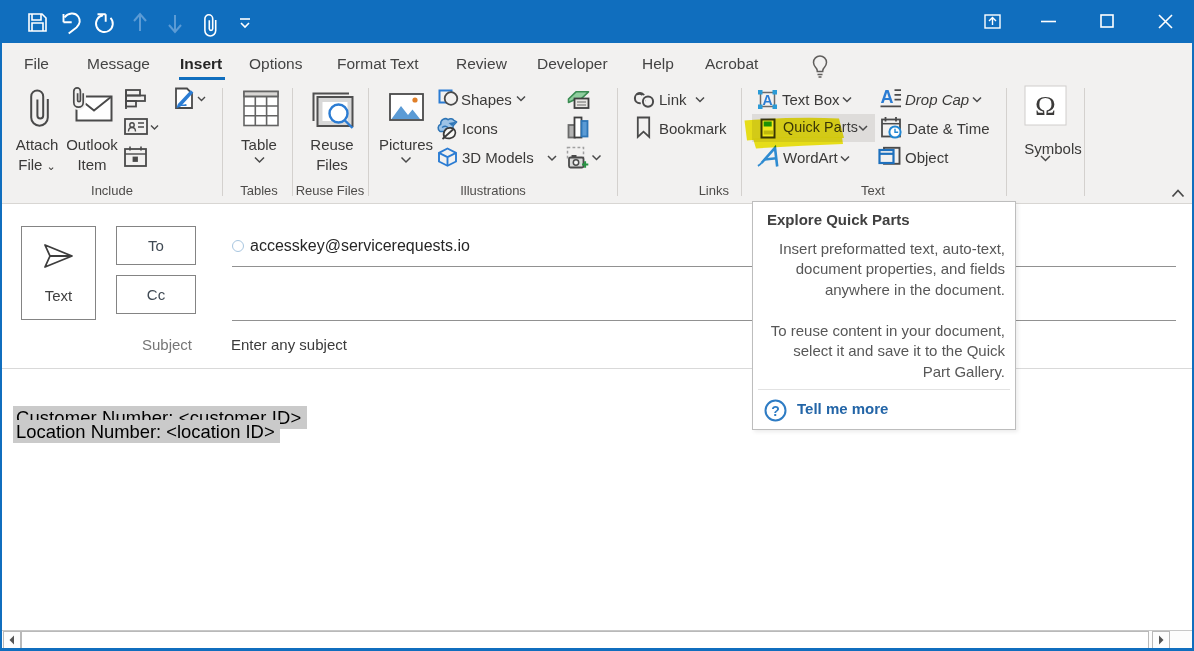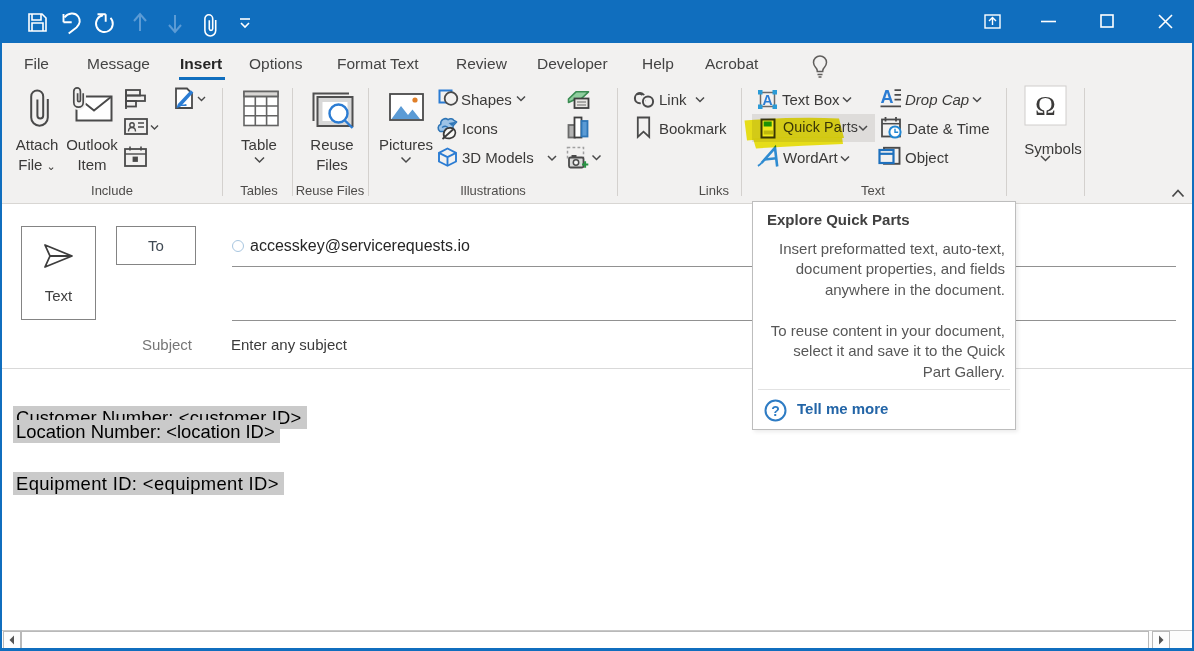--- a/index.html
+++ b/index.html
@@ -295,32 +295,32 @@
 </div>
 
 <div id="header">
   <div id="sendbtn">
     <svg style="position:absolute;left:21px;top:16px;" width="32" height="30" viewBox="0 0 32 30">
       <path d="M2 2 L29 13 L2 24 L7 13 Z M7 13 L29 13" fill="none" stroke="#3d3d3d" stroke-width="1.8" stroke-linejoin="round"></path>
     </svg>
     <div class="lbl">Text</div>
   </div>
   <div class="field-btn" id="to-btn">To</div>
+  <div class="field-btn" id="cc-btn">Cc</div>
   <div class="field-line" style="top:62px;"></div>
   <div class="field-line" style="top:116px;"></div>
   <div id="addr-circle"></div>
   <div id="addr">accesskey@servicerequests.io</div>
   <div id="subj-label">Subject</div>
   <div id="subj-text">Enter any subject</div>
 </div>
 
 <div id="mailbody">
   <div class="hl" style="top:36px; letter-spacing:0.14px;">Customer Number: &lt;customer ID&gt; </div>
   <div class="hl" style="top:50px;">Location Number: &lt;location ID&gt; </div>
-  <div class="hl" style="top:102px; letter-spacing:0.37px;">Equipment ID: &lt;equipment ID&gt; </div>
 </div>
 
 <div id="scroll">
   <div class="sbtn" style="left:1px;">
     <svg width="16" height="16" style="position:absolute;left:0;top:0;">
         <path d="M10 3.5 L5.5 8 L10 12.5 Z" fill="#555"></path>
       </svg>
   </div>
   <div id="sthumb"></div>
   <div class="sbtn" style="left:1150px;">

